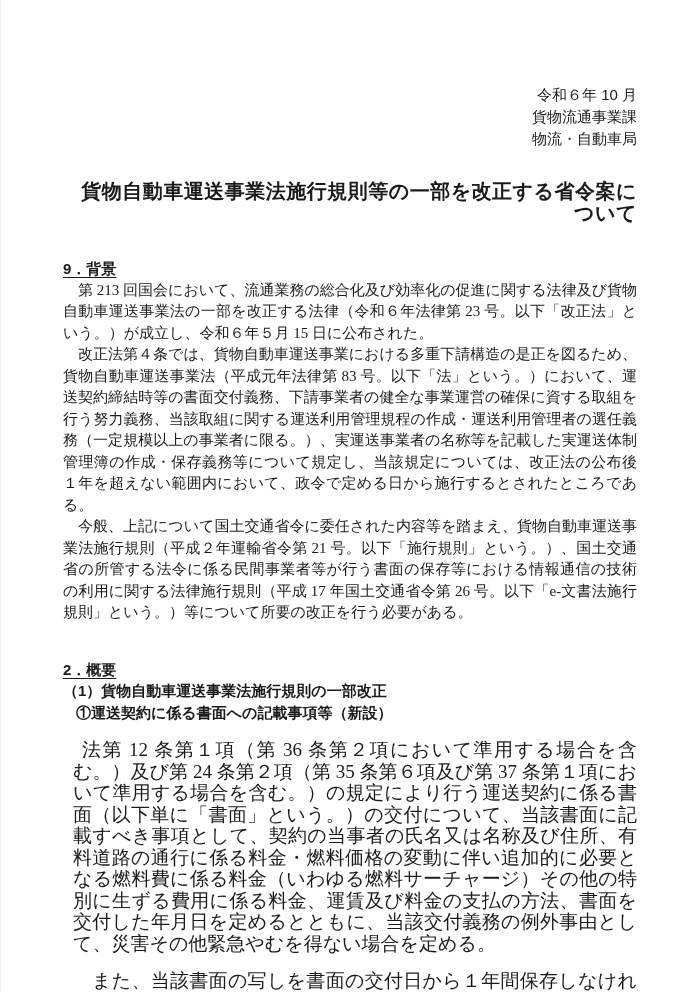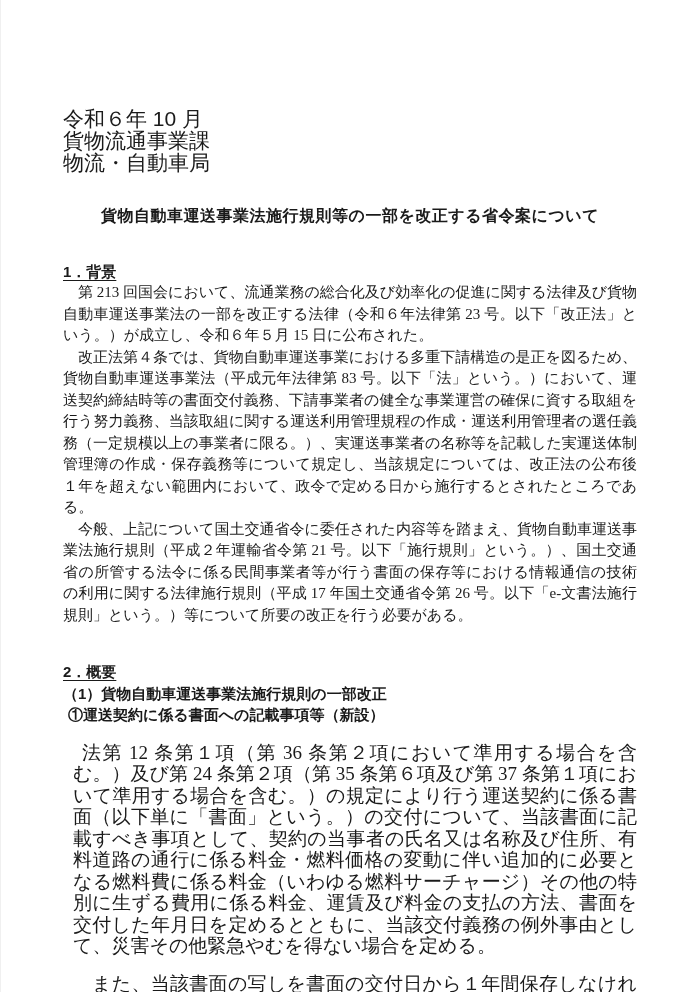--- a/index.html
+++ b/index.html
@@ -14,31 +14,31 @@
     background: #ffffff;
     box-sizing: border-box;
     padding: 84px 63px 0 62px;
     border-left: 1px solid #f0f0f0;
     overflow: hidden;
     color: #1a1a1a;
     font-family: "Liberation Serif", "DejaVu Serif", serif;
     font-size: 15px;
   }
   .doc-header {
+    text-align: right;
     line-height: 22px;
     font-family: "Liberation Sans", "DejaVu Sans", sans-serif;
-    font-size: 21px;
-    margin-top: 24px;
+    font-size: 15px;
   }
   .doc-title {
     margin-top: 31px;
-    text-align: center;
+    text-align: right;
     font-family: "Liberation Sans", "DejaVu Sans", sans-serif;
     font-weight: bold;
-    font-size: 16px;
+    font-size: 20px;
     letter-spacing: 0.5px;
     line-height: 21.5px;
   }
   .section-heading {
     margin-top: 34px;
     font-family: "Liberation Sans", "DejaVu Sans", sans-serif;
     font-weight: bold;
     font-size: 15px;
     line-height: 21.5px;
     text-decoration: underline;
@@ -55,21 +55,21 @@
     text-indent: 1em;
   }
   .sub-heading {
     margin: 0;
     font-family: Liberation Sans, sans-serif;
     font-weight: bold;
     font-size: 15px;
     line-height: 21.5px;
   }
   .sub-heading.indent1 {
-    margin-left: 5px;
+    margin-left: 13px;
   }
   .item-body {
     margin: 16px 0 0 10px;
     font-size: 19px;
     line-height: 21.5px;
     text-align: justify;
   }
   .item-body.first {
     text-indent: 9px;
   }
@@ -83,21 +83,21 @@
 <div class="page">
 
   <div class="doc-header">
     <div>令和６年 10 月</div>
     <div>貨物流通事業課</div>
     <div>物流・自動車局</div>
   </div>
 
   <div class="doc-title">貨物自動車運送事業法施行規則等の一部を改正する省令案について</div>
 
-  <div class="section-heading">1．背景</div>
+  <div class="section-heading">9．背景</div>
 
   <p class="body-para">第 213 回国会において、流通業務の総合化及び効率化の促進に関する法律及び貨物自動車運送事業法の一部を改正する法律（令和６年法律第 23 号。以下「改正法」という。）が成立し、令和６年５月 15 日に公布された。</p>
   <p class="body-para">改正法第４条では、貨物自動車運送事業における多重下請構造の是正を図るため、貨物自動車運送事業法（平成元年法律第 83 号。以下「法」という。）において、運送契約締結時等の書面交付義務、下請事業者の健全な事業運営の確保に資する取組を行う努力義務、当該取組に関する運送利用管理規程の作成・運送利用管理者の選任義務（一定規模以上の事業者に限る。）、実運送事業者の名称等を記載した実運送体制管理簿の作成・保存義務等について規定し、当該規定については、改正法の公布後１年を超えない範囲内において、政令で定める日から施行するとされたところである。</p>
   <p class="body-para">今般、上記について国土交通省令に委任された内容等を踏まえ、貨物自動車運送事業法施行規則（平成２年運輸省令第 21 号。以下「施行規則」という。）、国土交通省の所管する法令に係る民間事業者等が行う書面の保存等における情報通信の技術の利用に関する法律施行規則（平成 17 年国土交通省令第 26 号。以下「e-文書法施行規則」という。）等について所要の改正を行う必要がある。</p>
 
   <div class="section-heading second">2．概要</div>
 
   <p class="sub-heading">（1）貨物自動車運送事業法施行規則の一部改正</p>
   <p class="sub-heading indent1">①運送契約に係る書面への記載事項等（新設）</p>
 

